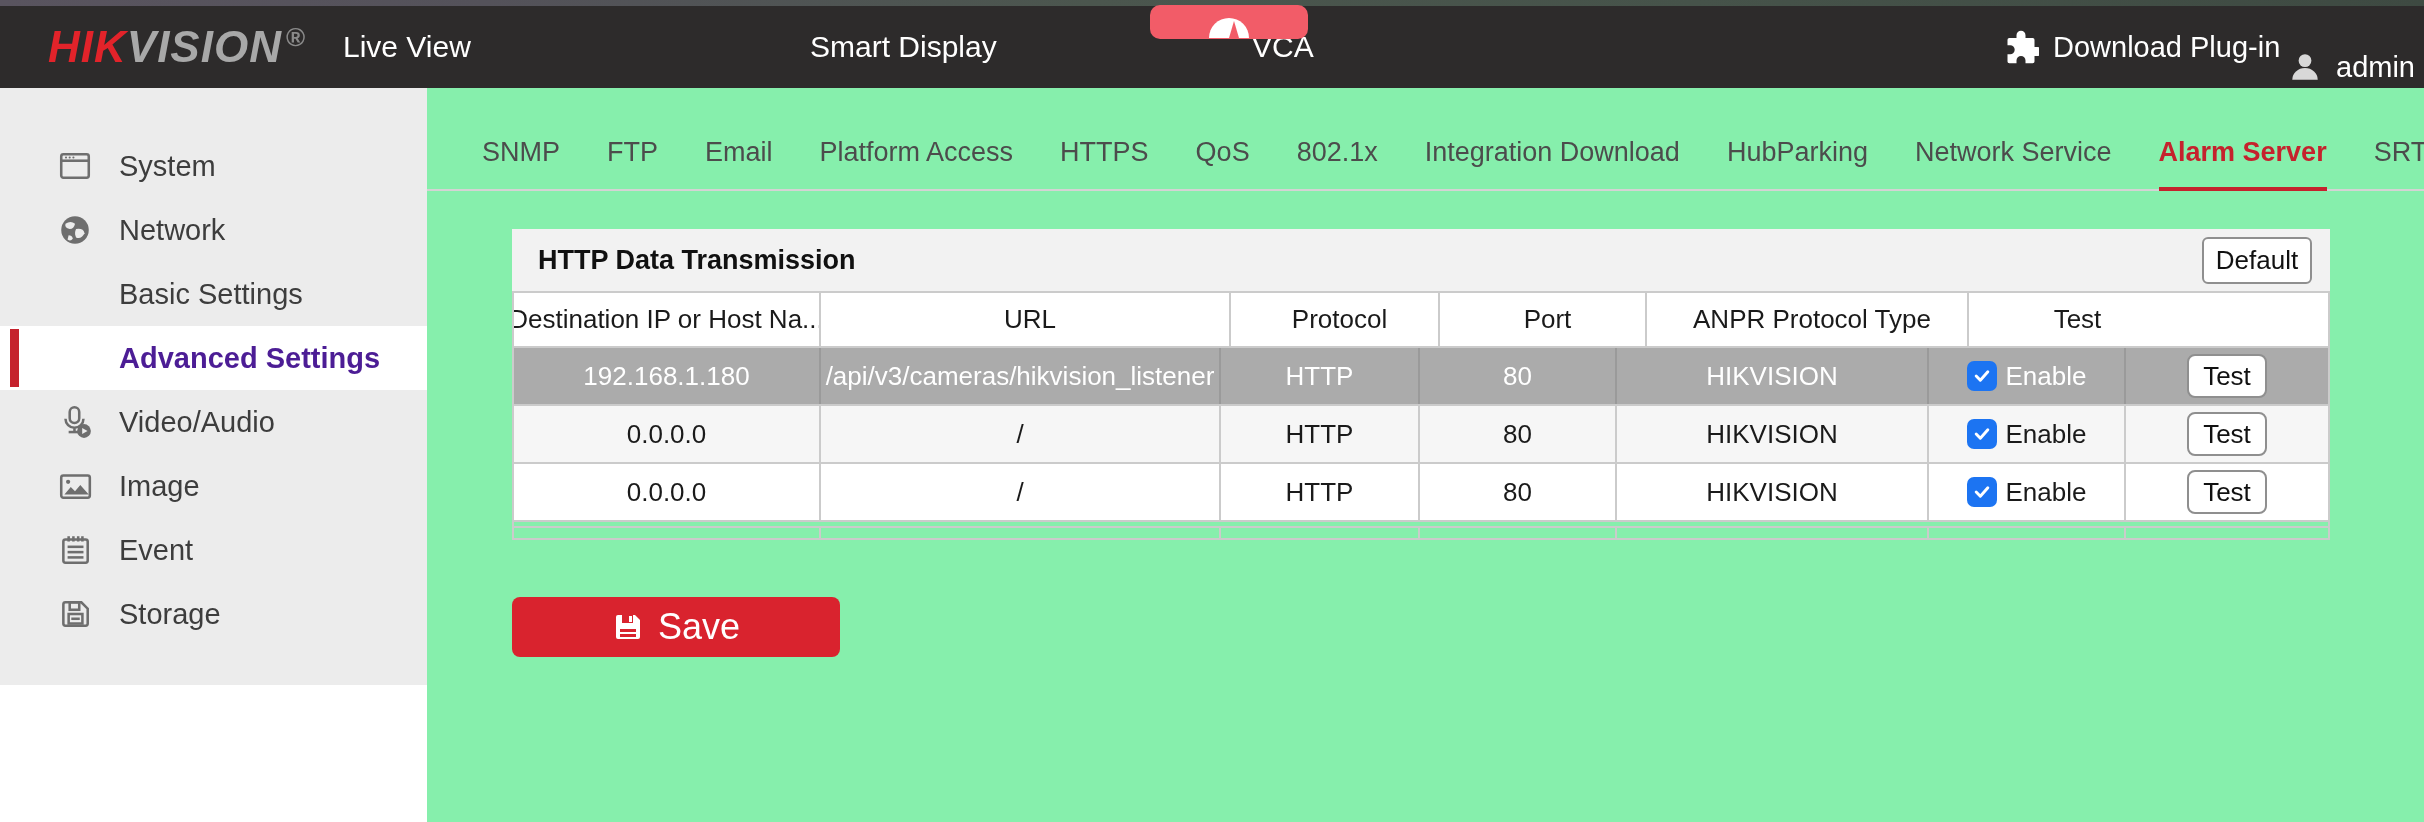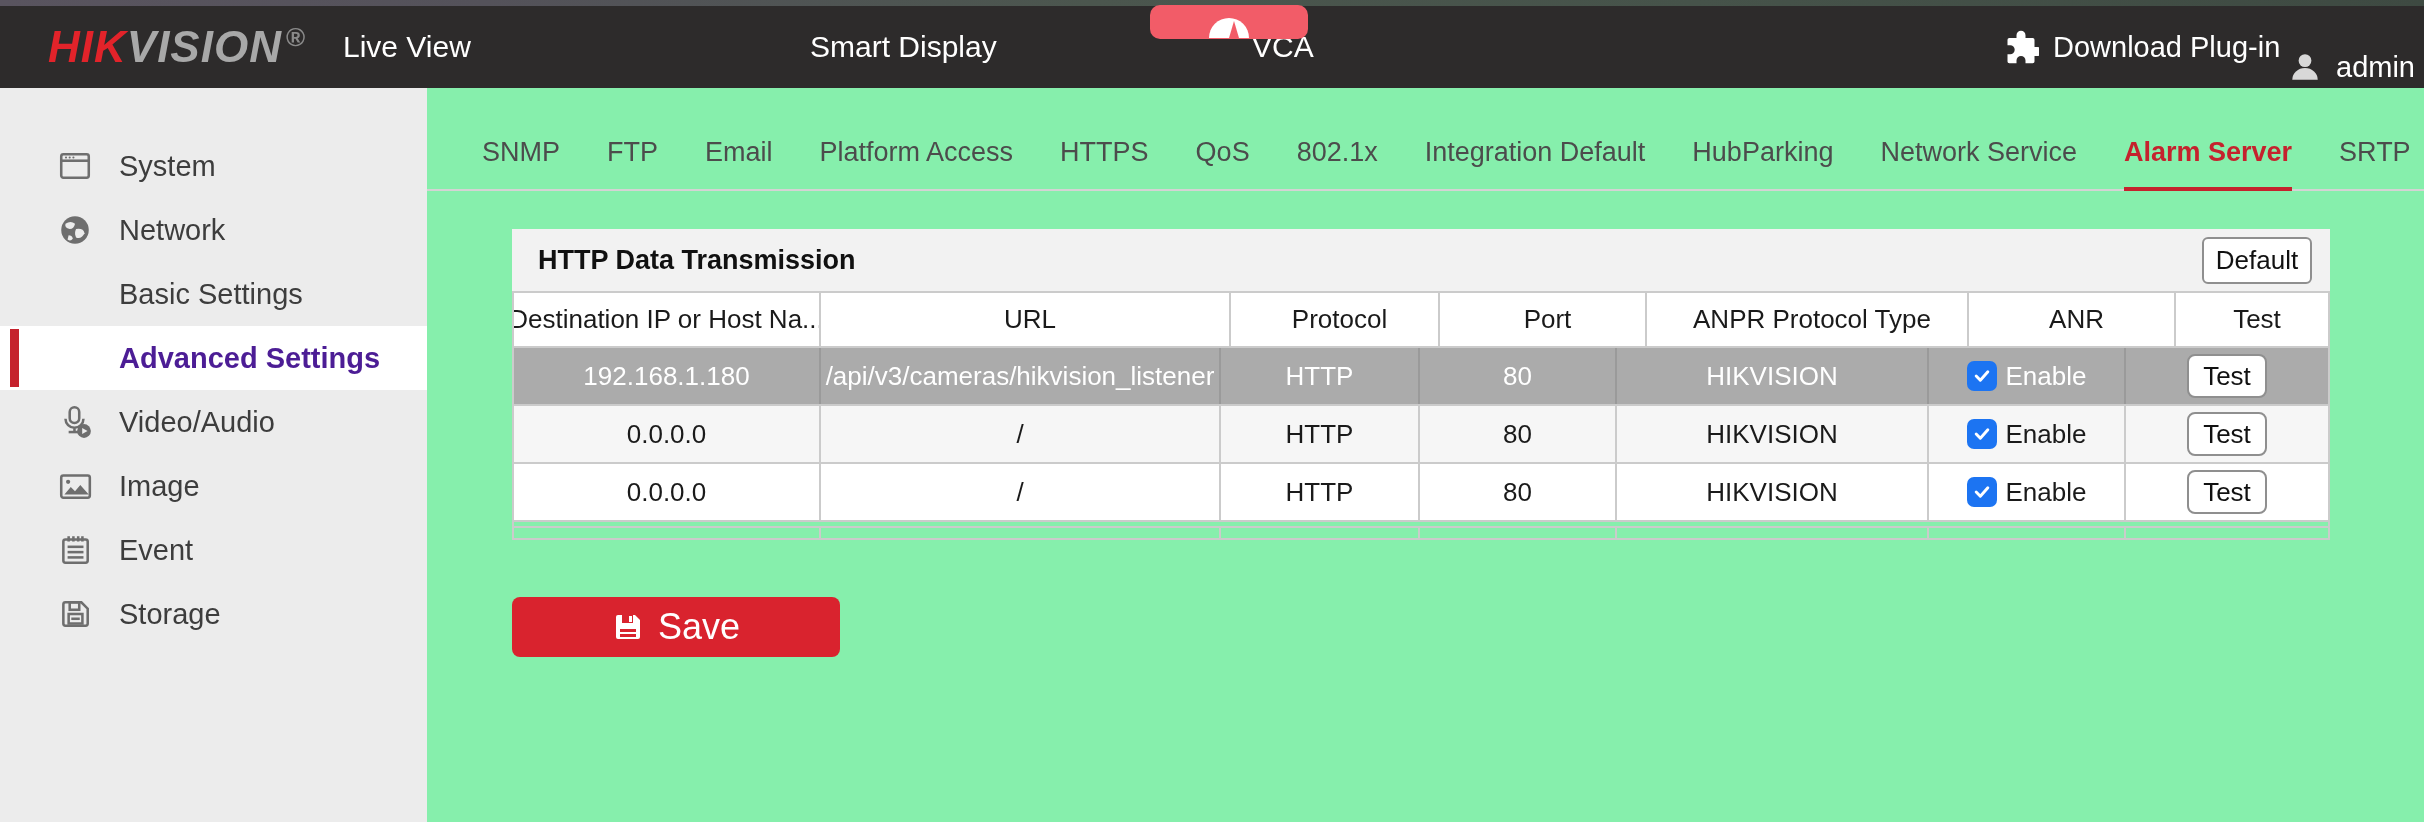--- a/index.html
+++ b/index.html
@@ -27,21 +27,21 @@
                color:#fff; font-size:29px; white-space:nowrap; cursor:pointer; }
   .nav-plugin { left:2003px; }
   .nav-admin { left:2288px;margin-top:20px; }
 
   
   .overlay { position:absolute; left:1150px; top:5px; width:158px; height:34px; z-index:6;
              background:#f25c68; border-radius:10px; display:flex; align-items:flex-end; justify-content:center; }
   .overlay svg { width:46px; height:26px; display:block; }
 
   
-  .sidebar { position:absolute; left:0; top:88px; width:427px; height:734px; background:#ececec; padding-top:46px; }
+  .sidebar { position:absolute; left:0; top:88px; width:427px; height:597px; background:#ececec; padding-top:46px; }
   .side-item { height:64px; display:flex; align-items:center; padding-left:57px;
                color:#3d3d3d; font-size:29px; cursor:pointer; position:relative; }
   .side-item .ico { width:36px; height:36px; margin-right:26px; flex:0 0 36px; }
   .side-item.sub { padding-left:119px; }
   .side-item.active { background:#fff; color:#4c1d95; font-weight:bold; }
   .side-item.active::before { content:""; position:absolute; left:10px; top:3px; bottom:3px; width:9px; background:#c5222d; }
 
   
   .main { position:absolute; left:427px; top:88px; width:1997px; height:734px; background:#86efac; }
 
@@ -196,40 +196,39 @@
 <div class="main">
 
   <div class="tabbar">
     <div class="tab">SNMP</div>
     <div class="tab">FTP</div>
     <div class="tab">Email</div>
     <div class="tab">Platform Access</div>
     <div class="tab">HTTPS</div>
     <div class="tab">QoS</div>
     <div class="tab">802.1x</div>
-    <div class="tab">Integration Default</div>
+    <div class="tab">Integration Download</div>
     <div class="tab">HubParking</div>
     <div class="tab">Network Service</div>
     <div class="tab active">Alarm Server</div>
     <div class="tab">SRTP</div>
   </div>
 
   <div class="panel-header">
     <div class="panel-title">HTTP Data Transmission</div>
     <button class="btn default-btn">Default</button>
   </div>
 
   <div class="table">
     <div class="tr thead">
       <div class="td">Destination IP or Host Na...</div>
       <div class="td">URL</div>
       <div class="td">Protocol</div>
       <div class="td">Port</div>
       <div class="td">ANPR Protocol Type</div>
-      <div class="td">ANR</div>
       <div class="td">Test</div>
     </div>
 
     <div class="tr row selected">
       <div class="td">192.168.1.180</div>
       <div class="td">/api/v3/cameras/hikvision_listener</div>
       <div class="td">HTTP</div>
       <div class="td">80</div>
       <div class="td">HIKVISION</div>
       <div class="td">

